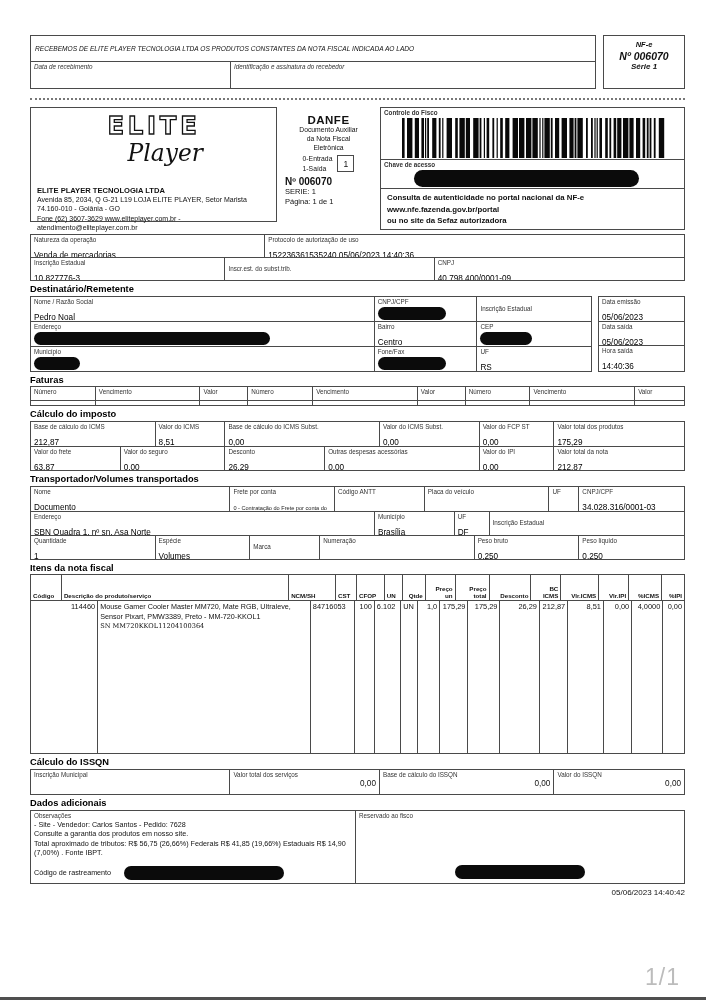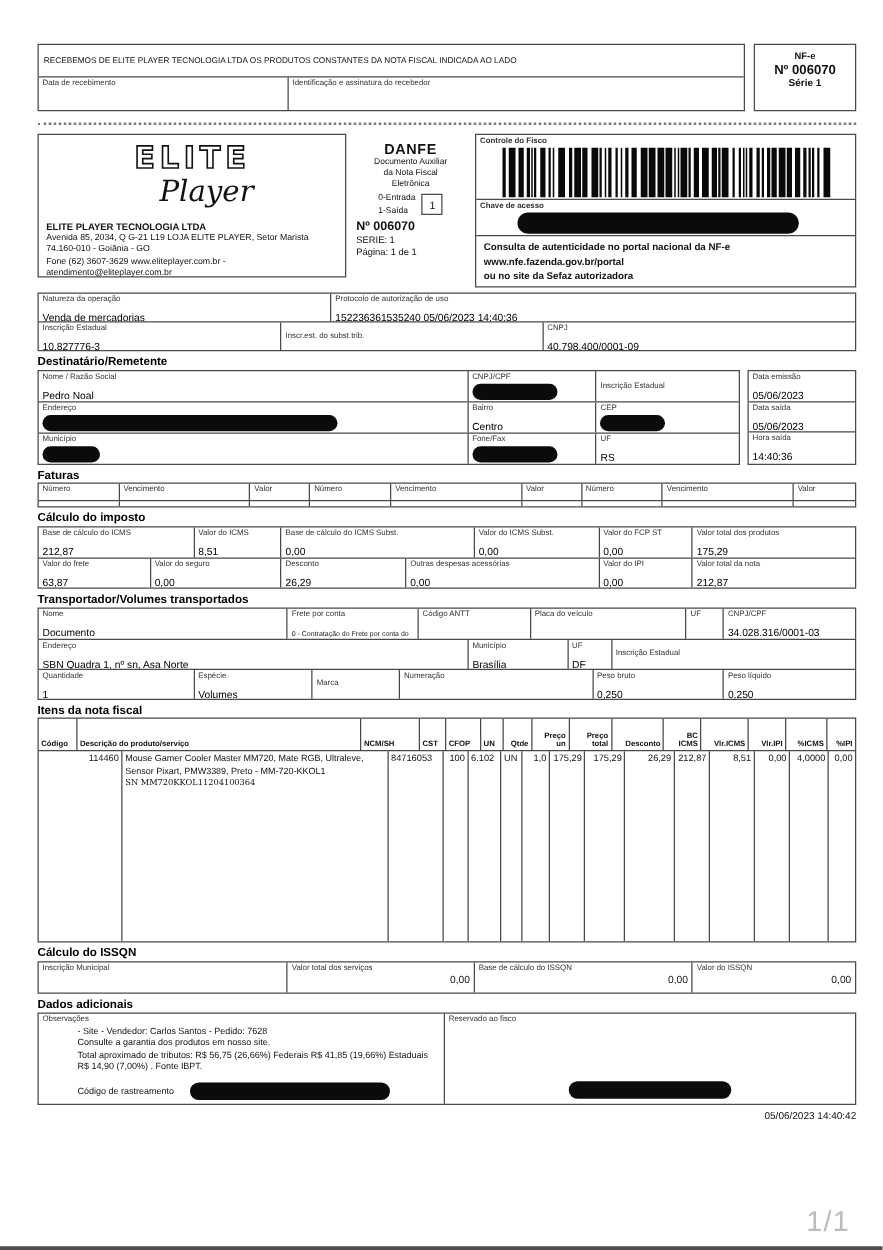--- a/index.html
+++ b/index.html
@@ -13,38 +13,38 @@
   .tline > .row + .row { border-top:1px solid #4a4a4a; }
   .fcell { border-right:1px solid #4a4a4a; padding:1px 3px; position:relative; overflow:hidden; }
   .fcell:last-child { border-right:none; }
   .flab { font-size:6.3px; line-height:1.3; color:#333; display:block; }
   .fval { font-size:8.2px; line-height:1.25; color:#000; }
   .hd { font-weight:bold; font-size:9.3px; color:#000; line-height:1.15; }
   .sect-hd { margin-top:3px; margin-bottom:1px; }
   .pill { background:#0b0b0b; border-radius:8px; height:13px; margin-top:1px; }
 
   
-  .receipt-wrap { display:flex; }
+  .receipt-wrap { display:flex;font-style:italic; }
   .receipt-box { width:566px; }
   .receipt-statement { height:26px; padding:3px 4px; font-size:6.6px; display:flex; align-items:center; border-bottom:1px solid #4a4a4a; }
   .receipt-row { display:flex; height:26px; }
   .rc1 { width:200px; }
   .rc2 { flex:1; }
   .nfe-box { width:82px; margin-left:7px; text-align:center; padding-top:4px; }
   .nfe-t { font-size:7.5px; font-weight:bold; }
   .nfe-n { font-size:10.5px; font-weight:bold; margin-top:1px; }
   .nfe-s { font-size:8px; font-weight:bold; }
 
   .dotted-sep { margin:9px 0 7px 0; border-top:2px dotted #777; height:0; }
 
   
   .header { display:flex; align-items:flex-start; }
   .logo-box { width:247px; height:115px; padding:4px 6px; }
   .logo-svg-wrap { text-align:center; }
-  .emit-name { font-size:7.6px; font-weight:bold; margin-top:2px; }
+  .emit-name { font-size:7.6px; font-weight:bold; margin-top:12px; }
   .emit-addr { font-size:7px; line-height:1.35; }
   .danfe-col { width:103px; text-align:center; padding-top:7px; }
   .danfe-t { font-size:11.5px; font-weight:bold; letter-spacing:.5px; }
   .danfe-sub { font-size:6.8px; line-height:1.3; }
   .danfe-es { display:flex; justify-content:center; align-items:center; margin-top:2px; gap:5px; }
   .danfe-es-lines { text-align:left; font-size:6.8px; line-height:1.35; }
   .danfe-type { width:17px; height:17px; border:1px solid #4a4a4a; font-size:8.5px; display:flex; align-items:center; justify-content:center; }
   .danfe-n { font-size:10px; font-weight:bold; text-align:left; padding-left:8px; margin-top:3px; }
   .danfe-serie, .danfe-page { font-size:7.5px; text-align:left; padding-left:8px; line-height:1.35; }
   .fisco-box { width:305px; height:123px; display:flex; flex-direction:column;font-weight:bold; }
@@ -99,21 +99,21 @@
   .item-sn { font-size:6.6px; font-family:"DejaVu Serif", serif; margin-top:1px; }
 
   
   .is1{width:200px}.is2{width:150px}.is3{width:175px}.is4{width:130px}
   .val-right { text-align:right; font-size:8.2px; }
 
   
   .add-box { display:flex; height:74px; }
   .add-left { width:325px; border-right:1px solid #4a4a4a; padding:1px 3px; display:flex; flex-direction:column; }
   .add-right { flex:1; padding:1px 3px; display:flex; flex-direction:column; }
-  .obs-line { font-size:7.2px; line-height:1.3;margin-left:28px; }
+  .obs-line { font-size:7.2px; line-height:1.3; }
   .tracking-line { margin-top:auto; display:flex; align-items:center; gap:13px; padding-bottom:2px; }
   .tracking-pill { width:160px; height:14px; border-radius:7px; background:#0b0b0b; }
   .fisco-pill { width:130px; height:14px; border-radius:7px; background:#0b0b0b; margin-top:auto; margin-bottom:3px; align-self:center; }
 
   .stamp { text-align:right; font-size:8px; margin-top:4px; }
 
   .page-ind { position:absolute; right:26px; bottom:9px; font-size:23px; color:#bcbcbc; letter-spacing:1px; }
   .bottom-bar { position:absolute; left:0; right:0; bottom:0; height:3px; background:#4f4f4f; }
 </style>
 </head>

